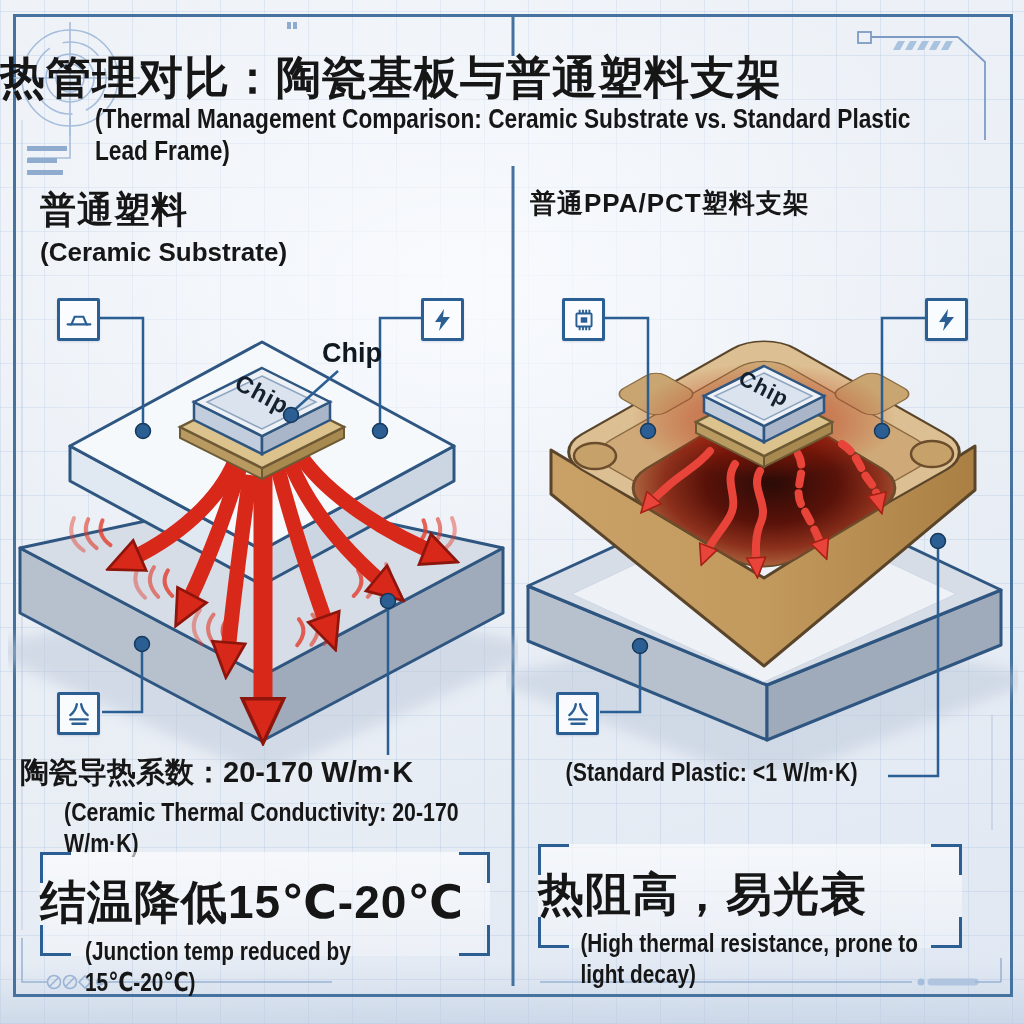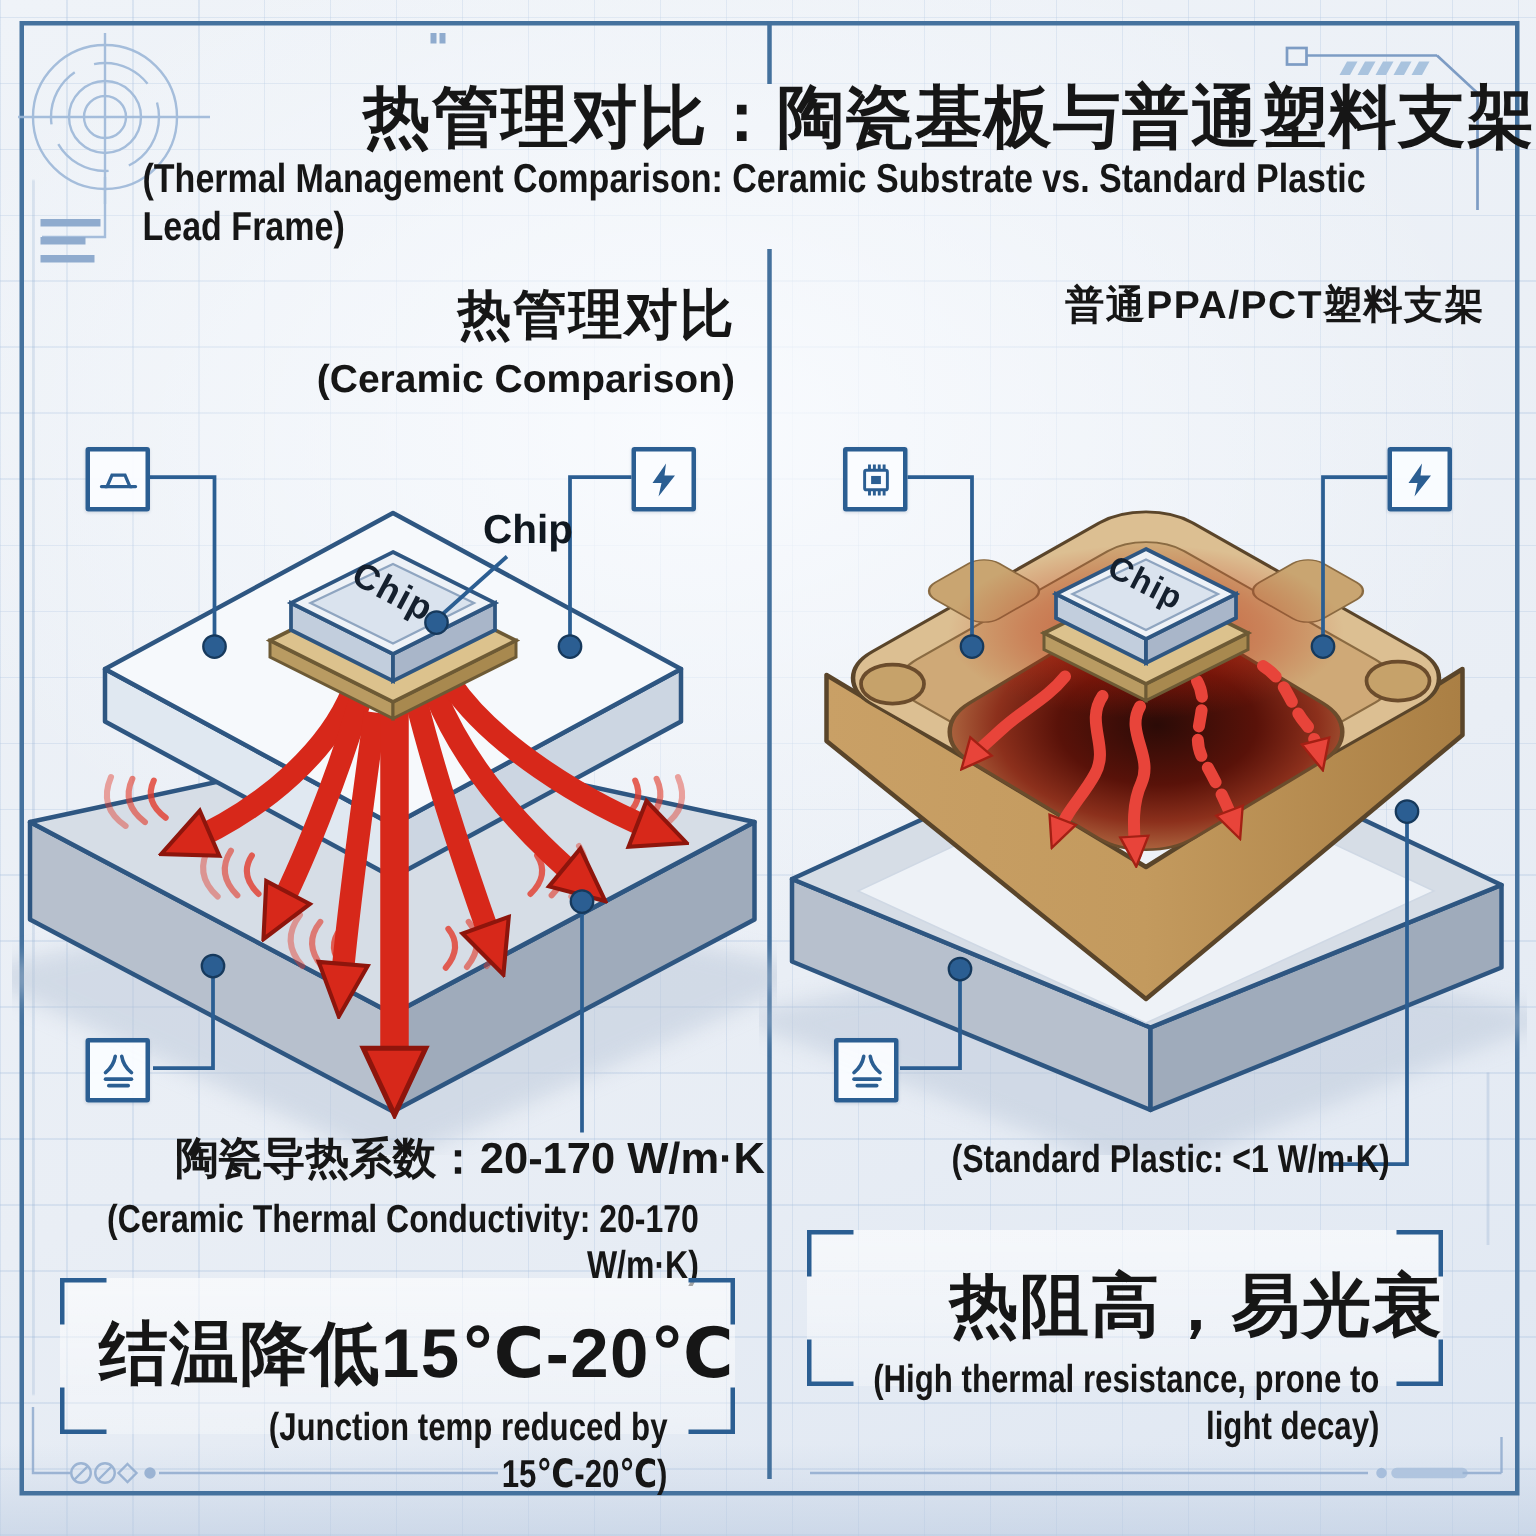--- a/index.html
+++ b/index.html
@@ -15,21 +15,21 @@
       radial-gradient(ellipse 900px 600px at 45% 28%, rgba(250,252,255,.9) 0%, rgba(250,252,255,0) 60%),
       repeating-linear-gradient(0deg, rgba(168,192,222,.30) 0 1px, transparent 1px 44px),
       repeating-linear-gradient(90deg, rgba(168,192,222,.30) 0 1px, transparent 1px 44px),
       linear-gradient(160deg,#eff3f8 0%, #e9eef5 60%, #dfe7f2 100%);
   }
   #frame{
     position:absolute;left:13px;top:14px;right:11px;bottom:27px;
     border:3px solid #45729e;
   }
   .abs{position:absolute;}
-  .ctr{text-align:right;}
+  .ctr{text-align:left;}
   .zh-title{font-size:45px;font-weight:800;letter-spacing:1px;}
   .en-sub{font-size:27px;font-weight:600;line-height:1.18;transform:scaleX(.84);transform-origin:top left;}
   .col-zh{font-size:36px;font-weight:800;letter-spacing:1px;}
   .col-en{font-size:26px;font-weight:600;margin-top:2px;}
   .cond-zh{font-size:29px;font-weight:800;}
   .cond-en{font-size:26px;font-weight:600;transform:scaleX(.82);transform-origin:50% 50%;margin-top:4px;}
   .result-box{
     background:linear-gradient(180deg,rgba(255,255,255,.62),rgba(255,255,255,.30));
   }
   .result-zh{font-size:46px;font-weight:800;margin-top:20px;letter-spacing:1px;}
@@ -296,22 +296,22 @@
       <path d="M14,3 Q15,9 20,13"></path>
       <path d="M4,17 H20"></path>
       <path d="M6,21 H18"></path>
   </svg>
 </div>
 
 <div class="abs ctr zh-title z7" style="left:0;top:48px;width:1024px">热管理对比：陶瓷基板与普通塑料支架</div>
 <div class="abs en-sub z7" style="left:95px;top:104px;width:1005px">(Thermal Management Comparison: Ceramic Substrate vs. Standard Plastic Lead Frame)</div>
 
 <div class="abs ctr z7" style="left:40px;top:186px;width:450px">
-  <div class="col-zh">热管理对比</div>
-  <div class="col-en">(Ceramic Comparison)</div>
+  <div class="col-zh">普通塑料</div>
+  <div class="col-en">(Ceramic Substrate)</div>
 </div>
 <div class="abs ctr z7" style="left:530px;top:186px;width:460px">
   <div class="col-zh" style="font-size:26px">普通PPA/PCT塑料支架</div>
 </div>
 
 <div class="abs chip-callout z7" style="left:322px;top:338px">Chip</div>
 
 <div class="abs ctr z7" style="left:20px;top:753px;width:490px">
   <div class="cond-zh">陶瓷导热系数：20-170 W/m·K</div>
   <div class="cond-en">(Ceramic Thermal Conductivity: 20-170 W/m·K)</div>
@@ -321,20 +321,20 @@
 </div>
 
 <div class="abs ctr result-box z7" style="left:40px;top:852px;width:450px;height:104px">
   <span class="bracket tl"></span>
   <span class="bracket tr"></span>
   <span class="bracket bl"></span>
   <span class="bracket br"></span>
   <div class="result-zh">结温降低15℃-20℃</div>
   <div class="result-en">(Junction temp reduced by 15℃-20℃)</div>
 </div>
-<div class="abs ctr result-box z7" style="left:538px;top:820px;width:424px;height:104px">
+<div class="abs ctr result-box z7" style="left:538px;top:844px;width:424px;height:104px">
   <span class="bracket tl"></span>
   <span class="bracket tr"></span>
   <span class="bracket bl"></span>
   <span class="bracket br"></span>
   <div class="result-zh">热阻高，易光衰</div>
   <div class="result-en">(High thermal resistance, prone to light decay)</div>
 </div>
 
 </body></html>

